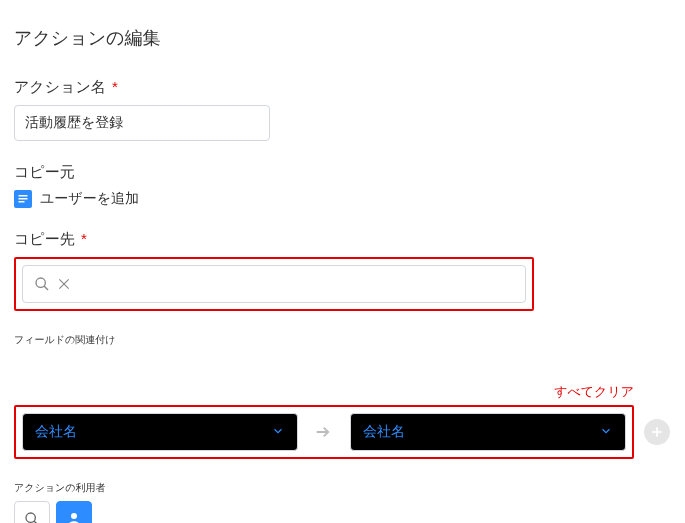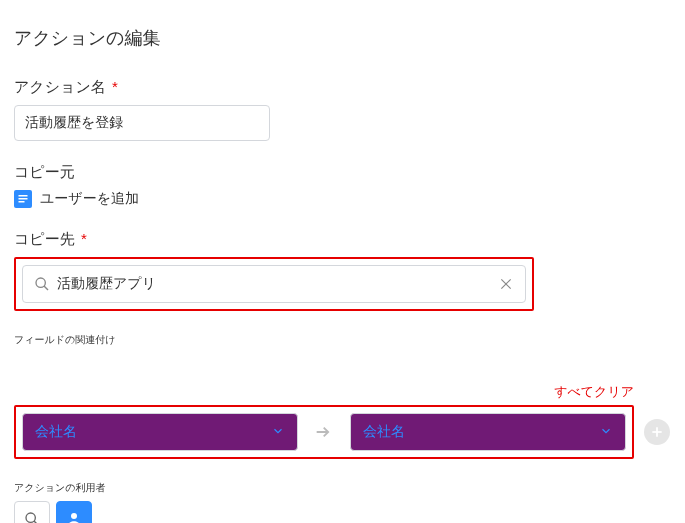--- a/index.html
+++ b/index.html
@@ -105,21 +105,21 @@
   .dropdown {
     flex: 1;
     height: 38px;
     border: 1px solid #d4d7dc;
     border-radius: 4px;
     display: flex;
     align-items: center;
     justify-content: space-between;
     padding: 0 12px;
     cursor: pointer;
-    background: #701a75;
+    background: #000000;
   }
   .dropdown .dd-label { color: #2d8cff; font-size: 14px; }
   .dropdown .chev { color: #2d8cff; }
   .arrow-mid {
     flex: 0 0 28px;
     display:flex; align-items:center; justify-content:center;
     color: #bbb;
   }
   .add-btn {
     width: 26px; height: 26px;
@@ -204,21 +204,20 @@
     <span class="req">*</span>
   </div>
   <div class="highlight-box">
     <div class="search-wrap">
       <span class="mag">
         <svg width="16" height="16" viewBox="0 0 24 24" fill="none" stroke="#888" stroke-width="2">
             <circle cx="10" cy="10" r="7"></circle>
             <line x1="15" y1="15" x2="21" y2="21"></line>
           </svg>
       </span>
-      <input type="text" value="活動履歴アプリ" style="">
       <span class="clear-x">
         <svg width="14" height="14" viewBox="0 0 24 24" fill="none" stroke="#888" stroke-width="2">
             <line x1="4" y1="4" x2="20" y2="20"></line>
             <line x1="20" y1="4" x2="4" y2="20"></line>
           </svg>
       </span>
     </div>
   </div>
 </div>
 

